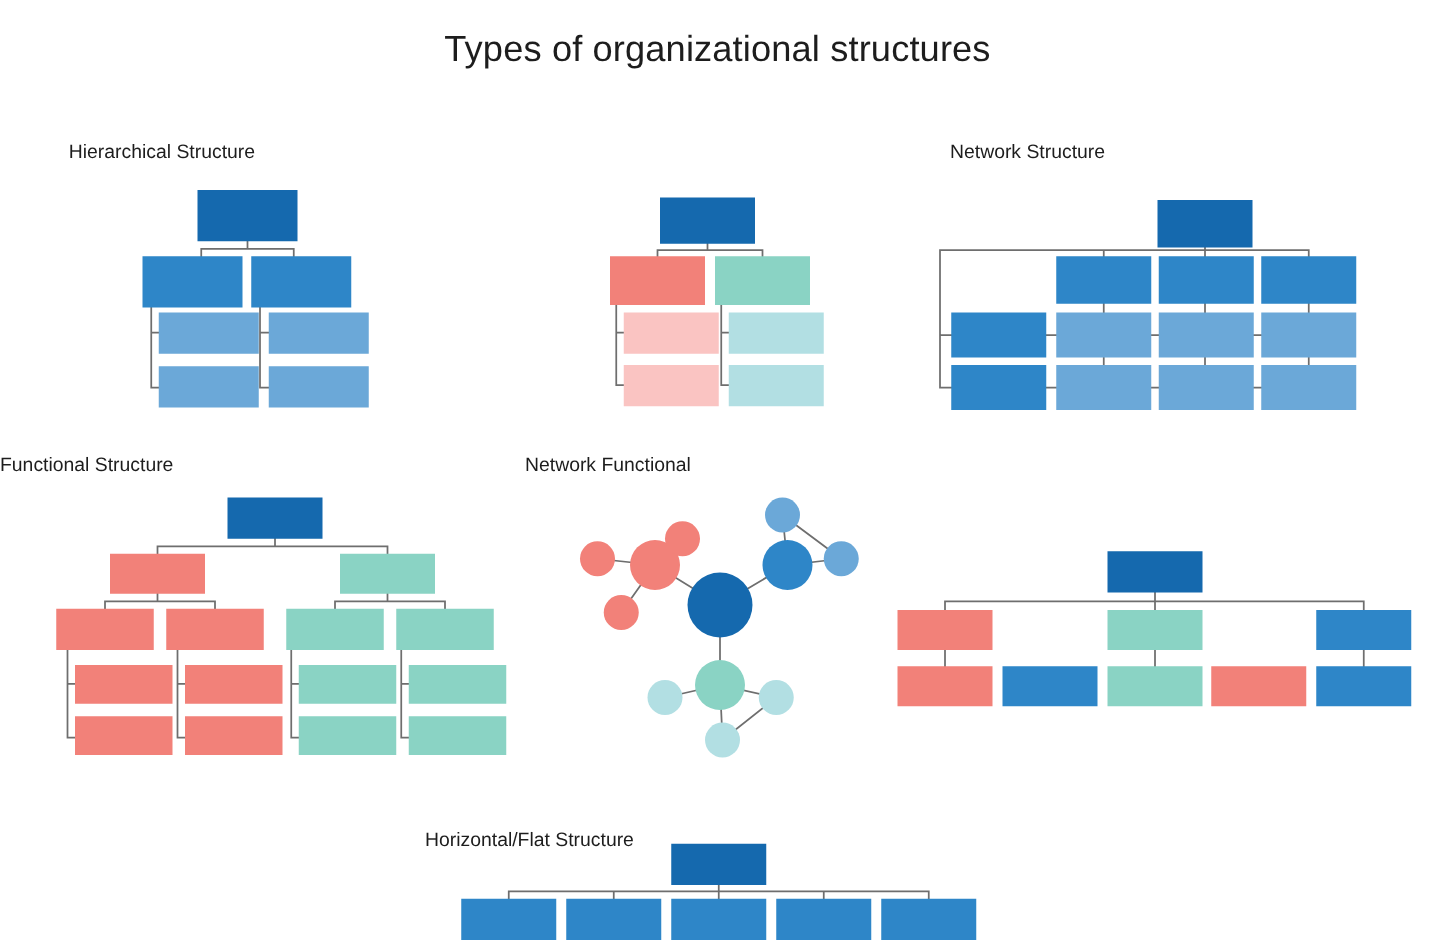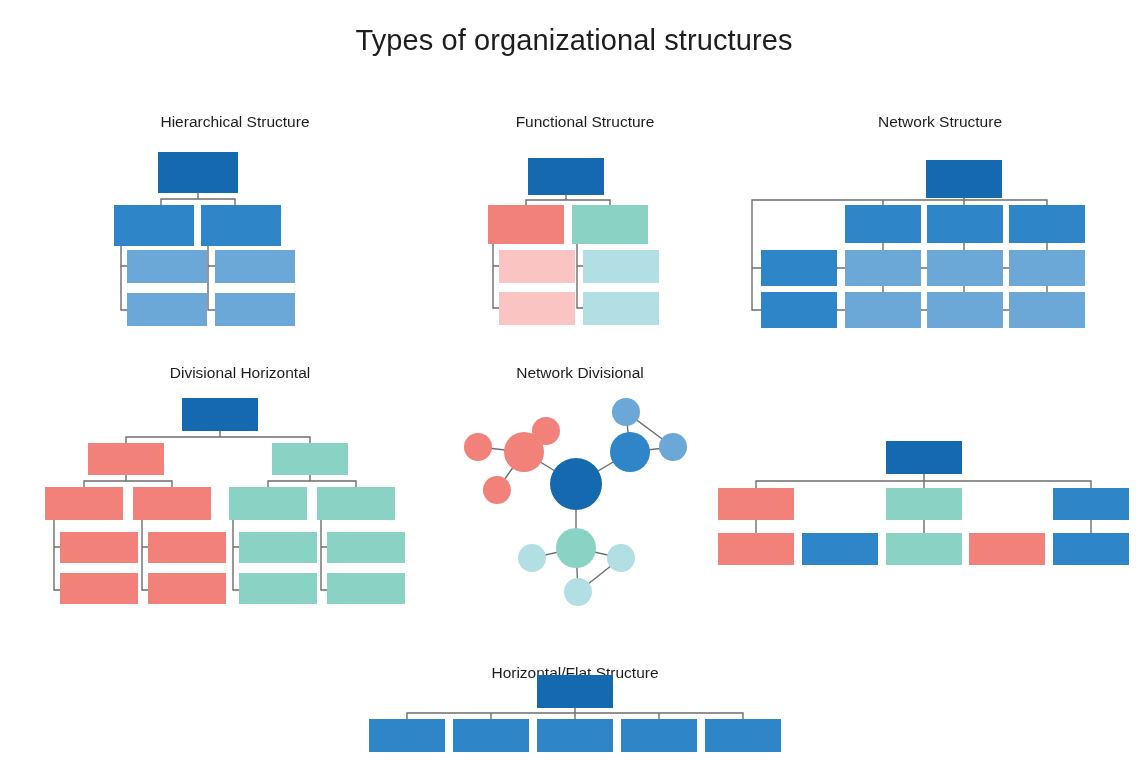--- a/index.html
+++ b/index.html
@@ -24,21 +24,20 @@
     top: 24px;
     width: 1148px;
     text-align: center;
     font-size: 29px;
     font-weight: 400;
     color: #1d1d1d;
     letter-spacing: 0.1px;
   }
   .chart-title {
     position: absolute;
-    text-align: center;
     font-size: 15.5px;
     font-weight: 400;
     color: #1d1d1d;
     white-space: nowrap;
   }
   .svg-layer {
     position: absolute;
     left: 0;
     top: 0;
     width: 1148px;
@@ -56,24 +55,23 @@
   }
 </style>
 </head>
 <body>
 
 <div id="canvas">
 
   <div id="main-title">Types of organizational structures</div>
 
   <div class="chart-title" style="left:55px; top:113px; width:360px;">Hierarchical Structure</div>
-  <div class="chart-title" style="left:400px; top:113px; width:370px;">Functional Structure</div>
   <div class="chart-title" style="left:760px; top:113px; width:360px;">Network Structure</div>
-  <div class="chart-title" style="left:0px; top:364px; width:480px;">Divisional Horizontal</div>
-  <div class="chart-title" style="left:420px; top:364px; width:320px;">Network Divisional</div>
+  <div class="chart-title" style="left:0px; top:364px; width:480px;">Functional Structure</div>
+  <div class="chart-title" style="left:420px; top:364px; width:320px;">Network Functional</div>
   <div class="chart-title" style="left:340px; top:664px; width:470px;">Horizontal/Flat Structure</div>
 
   <svg class="svg-layer" viewBox="0 0 1148 761">
     <g fill="none" stroke="#6e6e6e" stroke-width="1.4" stroke-linecap="square">
       <path d="M198,193 L198,199 M161,199 L235,199 M161,199 L161,205 M235,199 L235,205 M121,246 L121,310 M121,266 L127,266 M121,310 L127,310 M208,246 L208,310 M208,266 L215,266 M208,310 L215,310"></path>
       <path d="M566,195 L566,200 M526,200 L610,200 M526,200 L526,205 M610,200 L610,205 M493,244 L493,308 M493,266 L499,266 M493,308 L499,308 M577,244 L577,308 M577,266 L583,266 M577,308 L583,308"></path>
       <path d="M964,198 L964,200 M752,200 L1047,200 M883,200 L883,205 M964,200 L964,205 M1047,200 L1047,205 M752,200 L752,310 M752,268 L761,268 M752,310 L761,310 M883,243 L883,250 M964,243 L964,250 M1047,243 L1047,250 M883,286 L883,292 M964,286 L964,292 M1047,286 L1047,292 M837,268 L845,268 M921,268 L927,268 M1003,268 L1009,268 M837,310 L845,310 M921,310 L927,310 M1003,310 L1009,310"></path>
       <path d="M220,431 L220,437 M126,437 L310,437 M126,437 L126,443 M310,437 L310,443 M126,475 L126,481 M84,481 L172,481 M84,481 L84,487 M172,481 L172,487 M310,475 L310,481 M268,481 L356,481 M268,481 L268,487 M356,481 L356,487 M54,520 L54,590 M54,547 L60,547 M54,590 L60,590 M142,520 L142,590 M142,547 L148,547 M142,590 L148,590 M233,520 L233,590 M233,547 L239,547 M233,590 L239,590 M321,520 L321,590 M321,547 L327,547 M321,590 L327,590"></path>
       <path d="M924,474 L924,481 M756,481 L1091,481 M756,481 L756,488 M924,481 L924,488 M1091,481 L1091,488 M756,520 L756,533 M924,520 L924,533 M1091,520 L1091,533"></path>
       <path d="M575,708 L575,713 M407,713 L743,713 M407,713 L407,719 M491,713 L491,719 M575,713 L575,719 M659,713 L659,719 M743,713 L743,719"></path>

